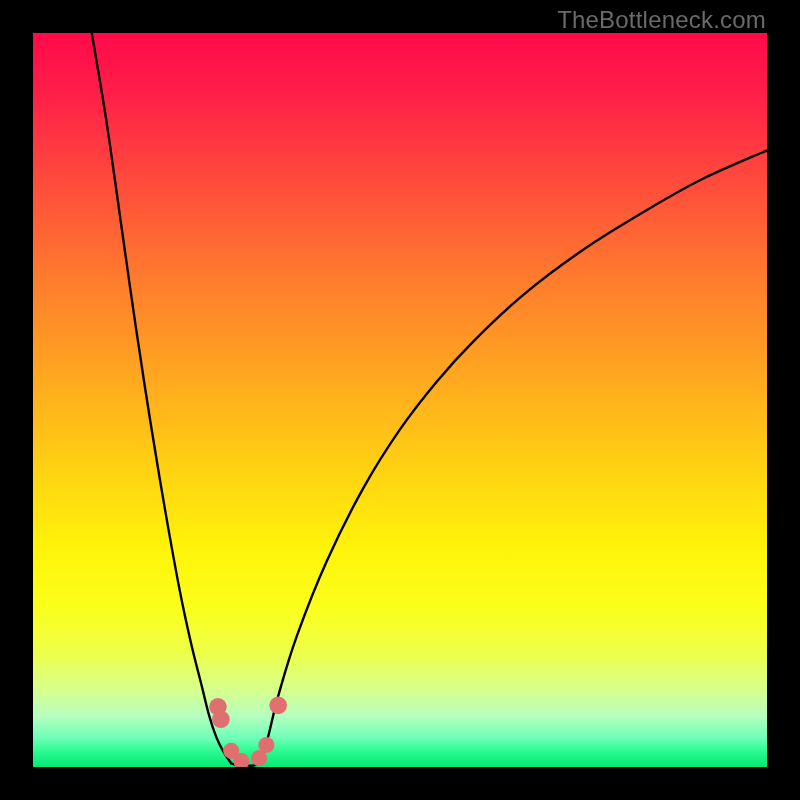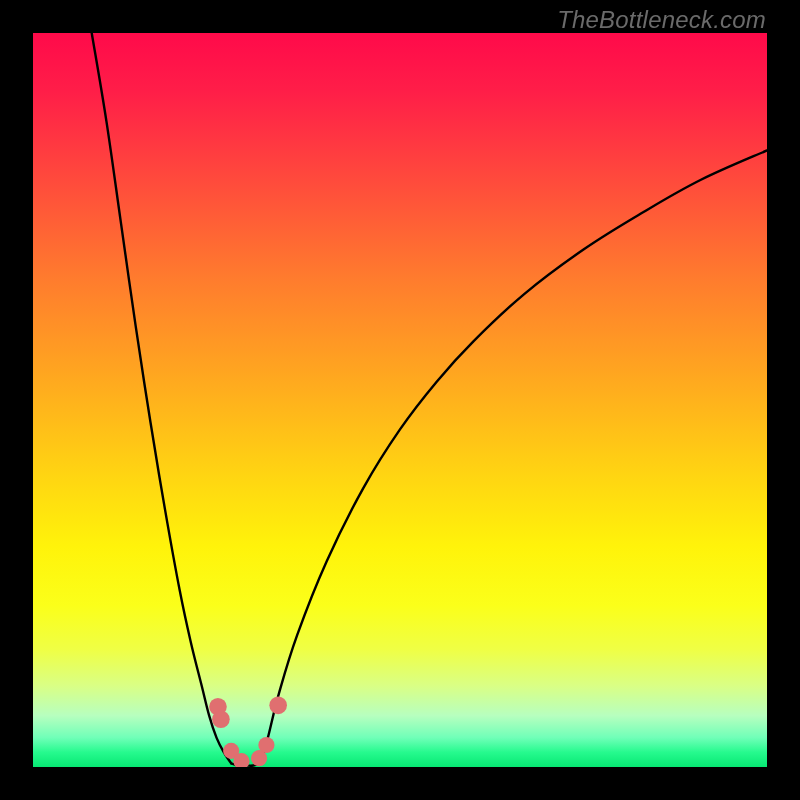--- a/index.html
+++ b/index.html
@@ -52,21 +52,20 @@
   }
   .watermark {
     position: absolute;
     top: 6px;
     right: 34px;
     color: #6a6a6a;
     font-size: 24px;
     font-weight: 400;
     letter-spacing: 0.2px;
     user-select: none;
-    font-style: italic;
   }
   svg.curve {
     position: absolute;
     top: 0;
     left: 0;
     width: 100%;
     height: 100%;
   }
 </style>
 </head>

